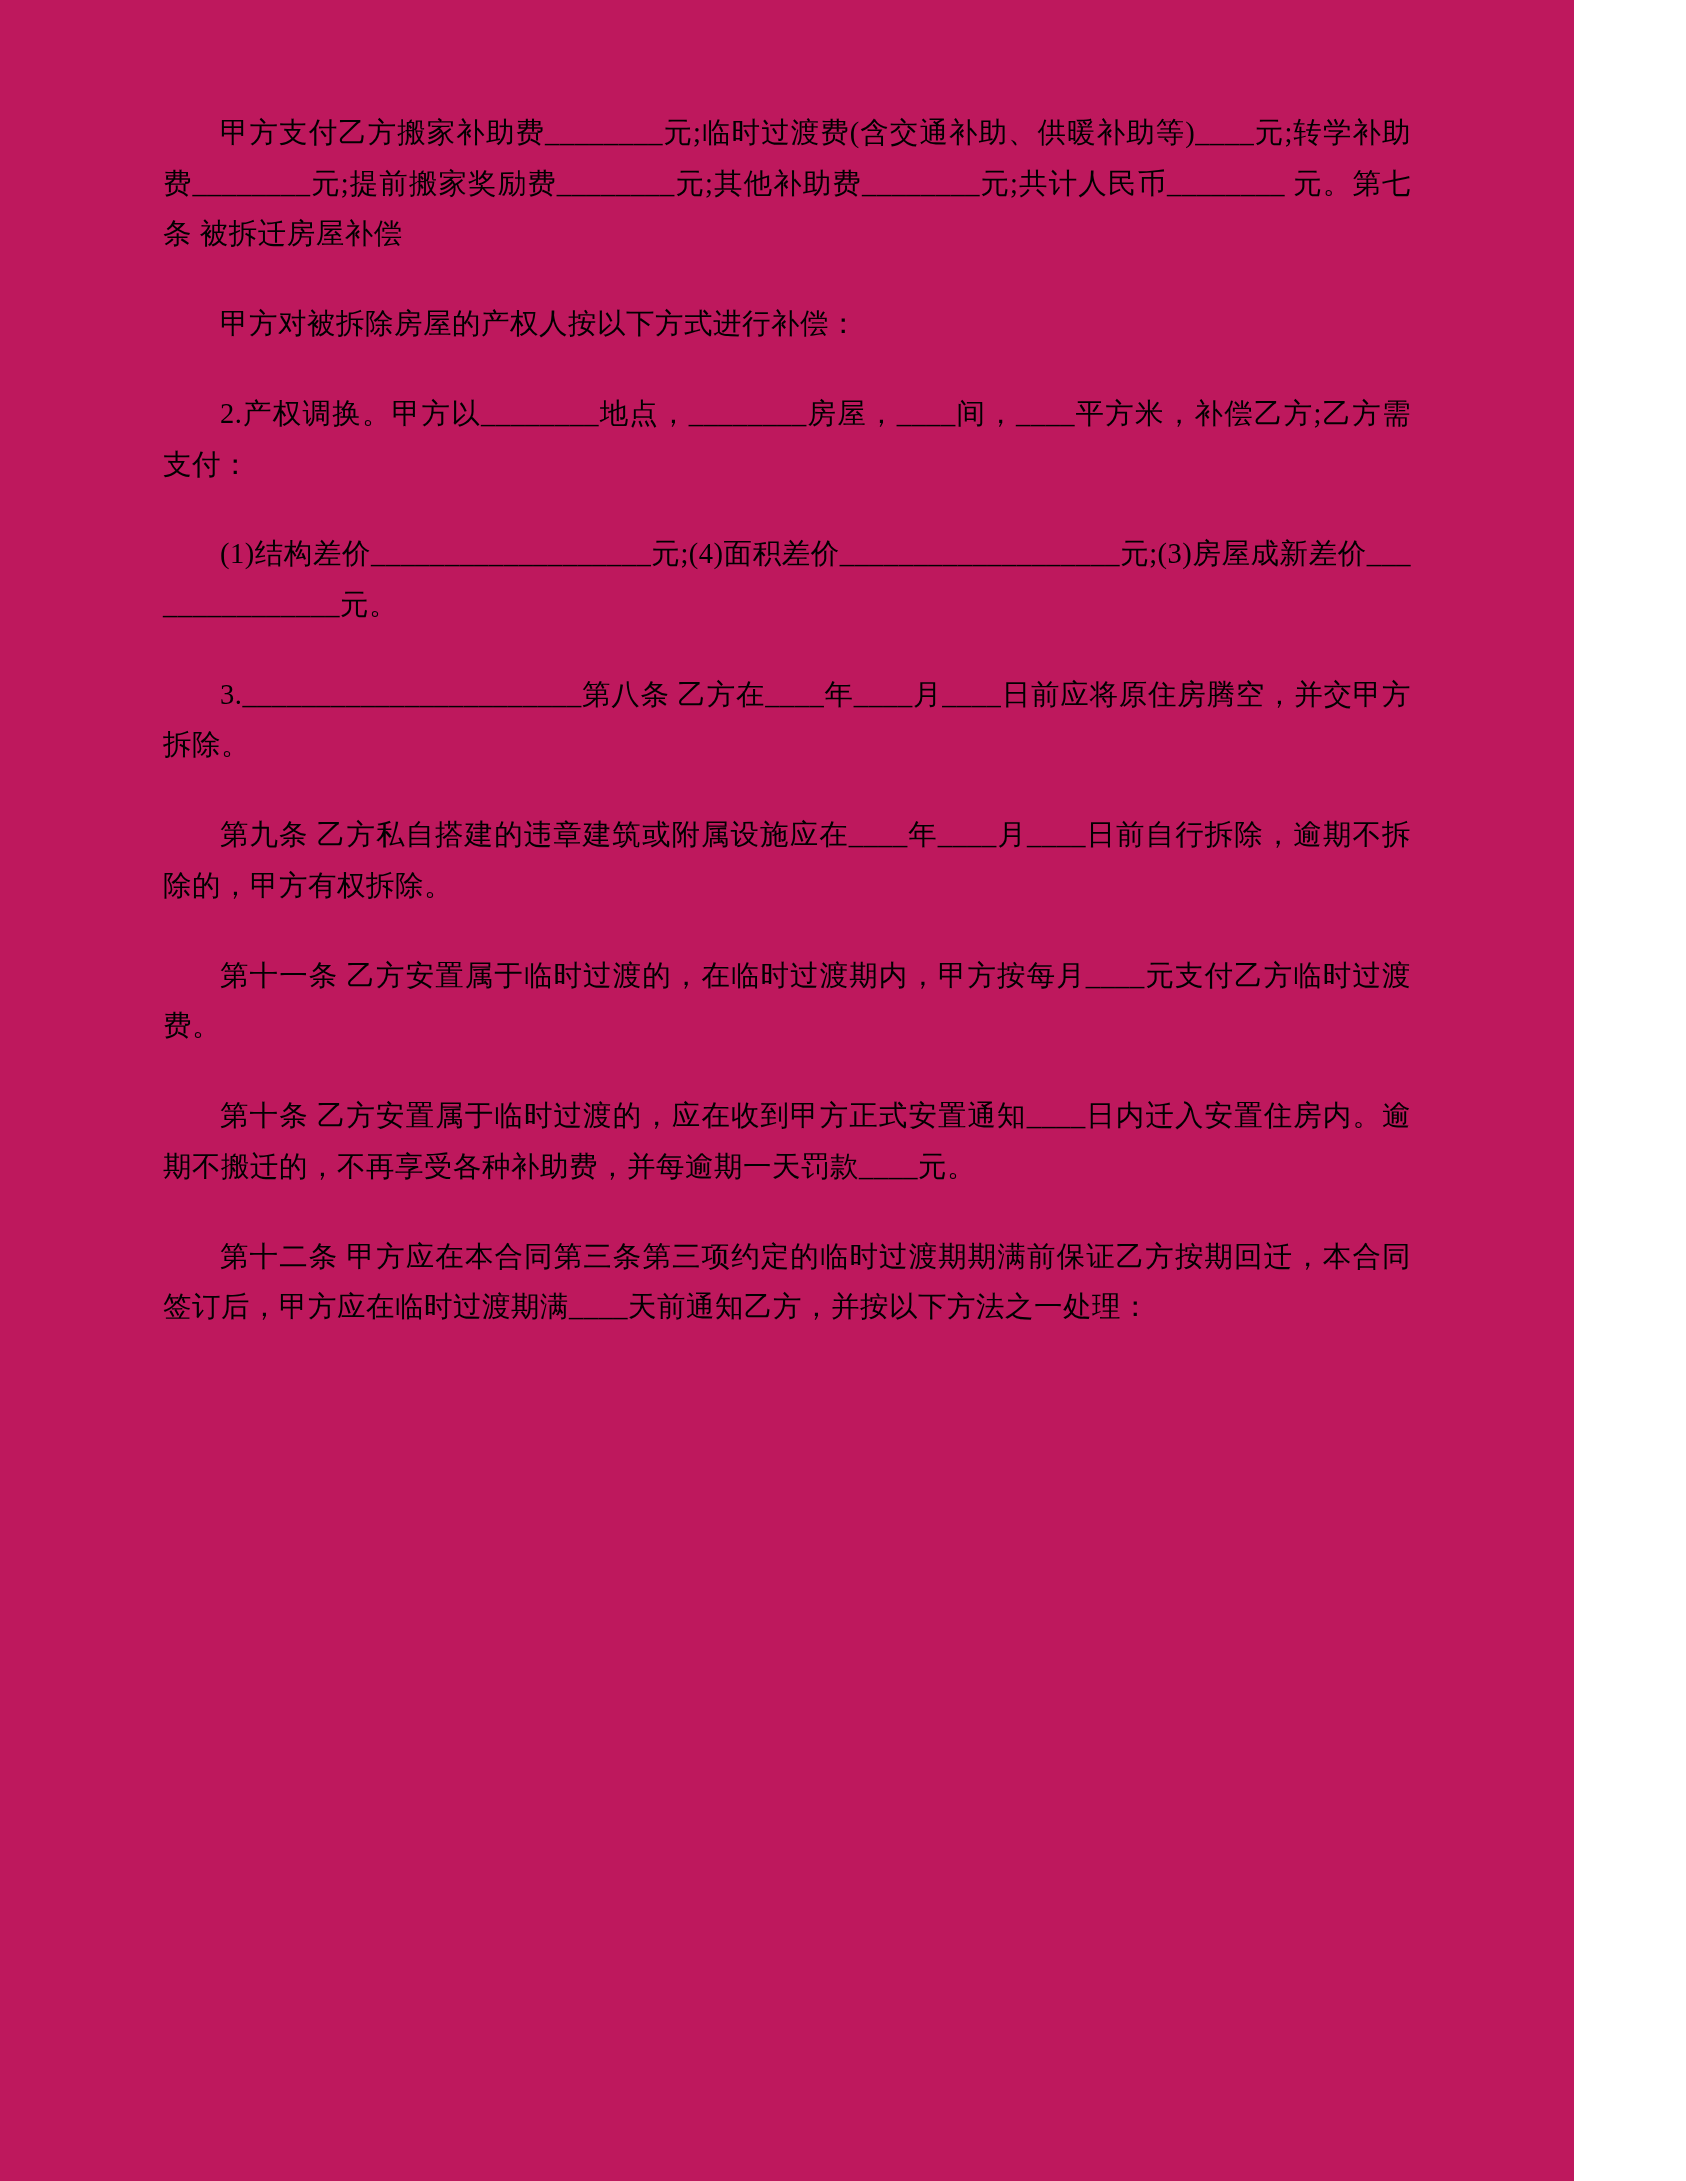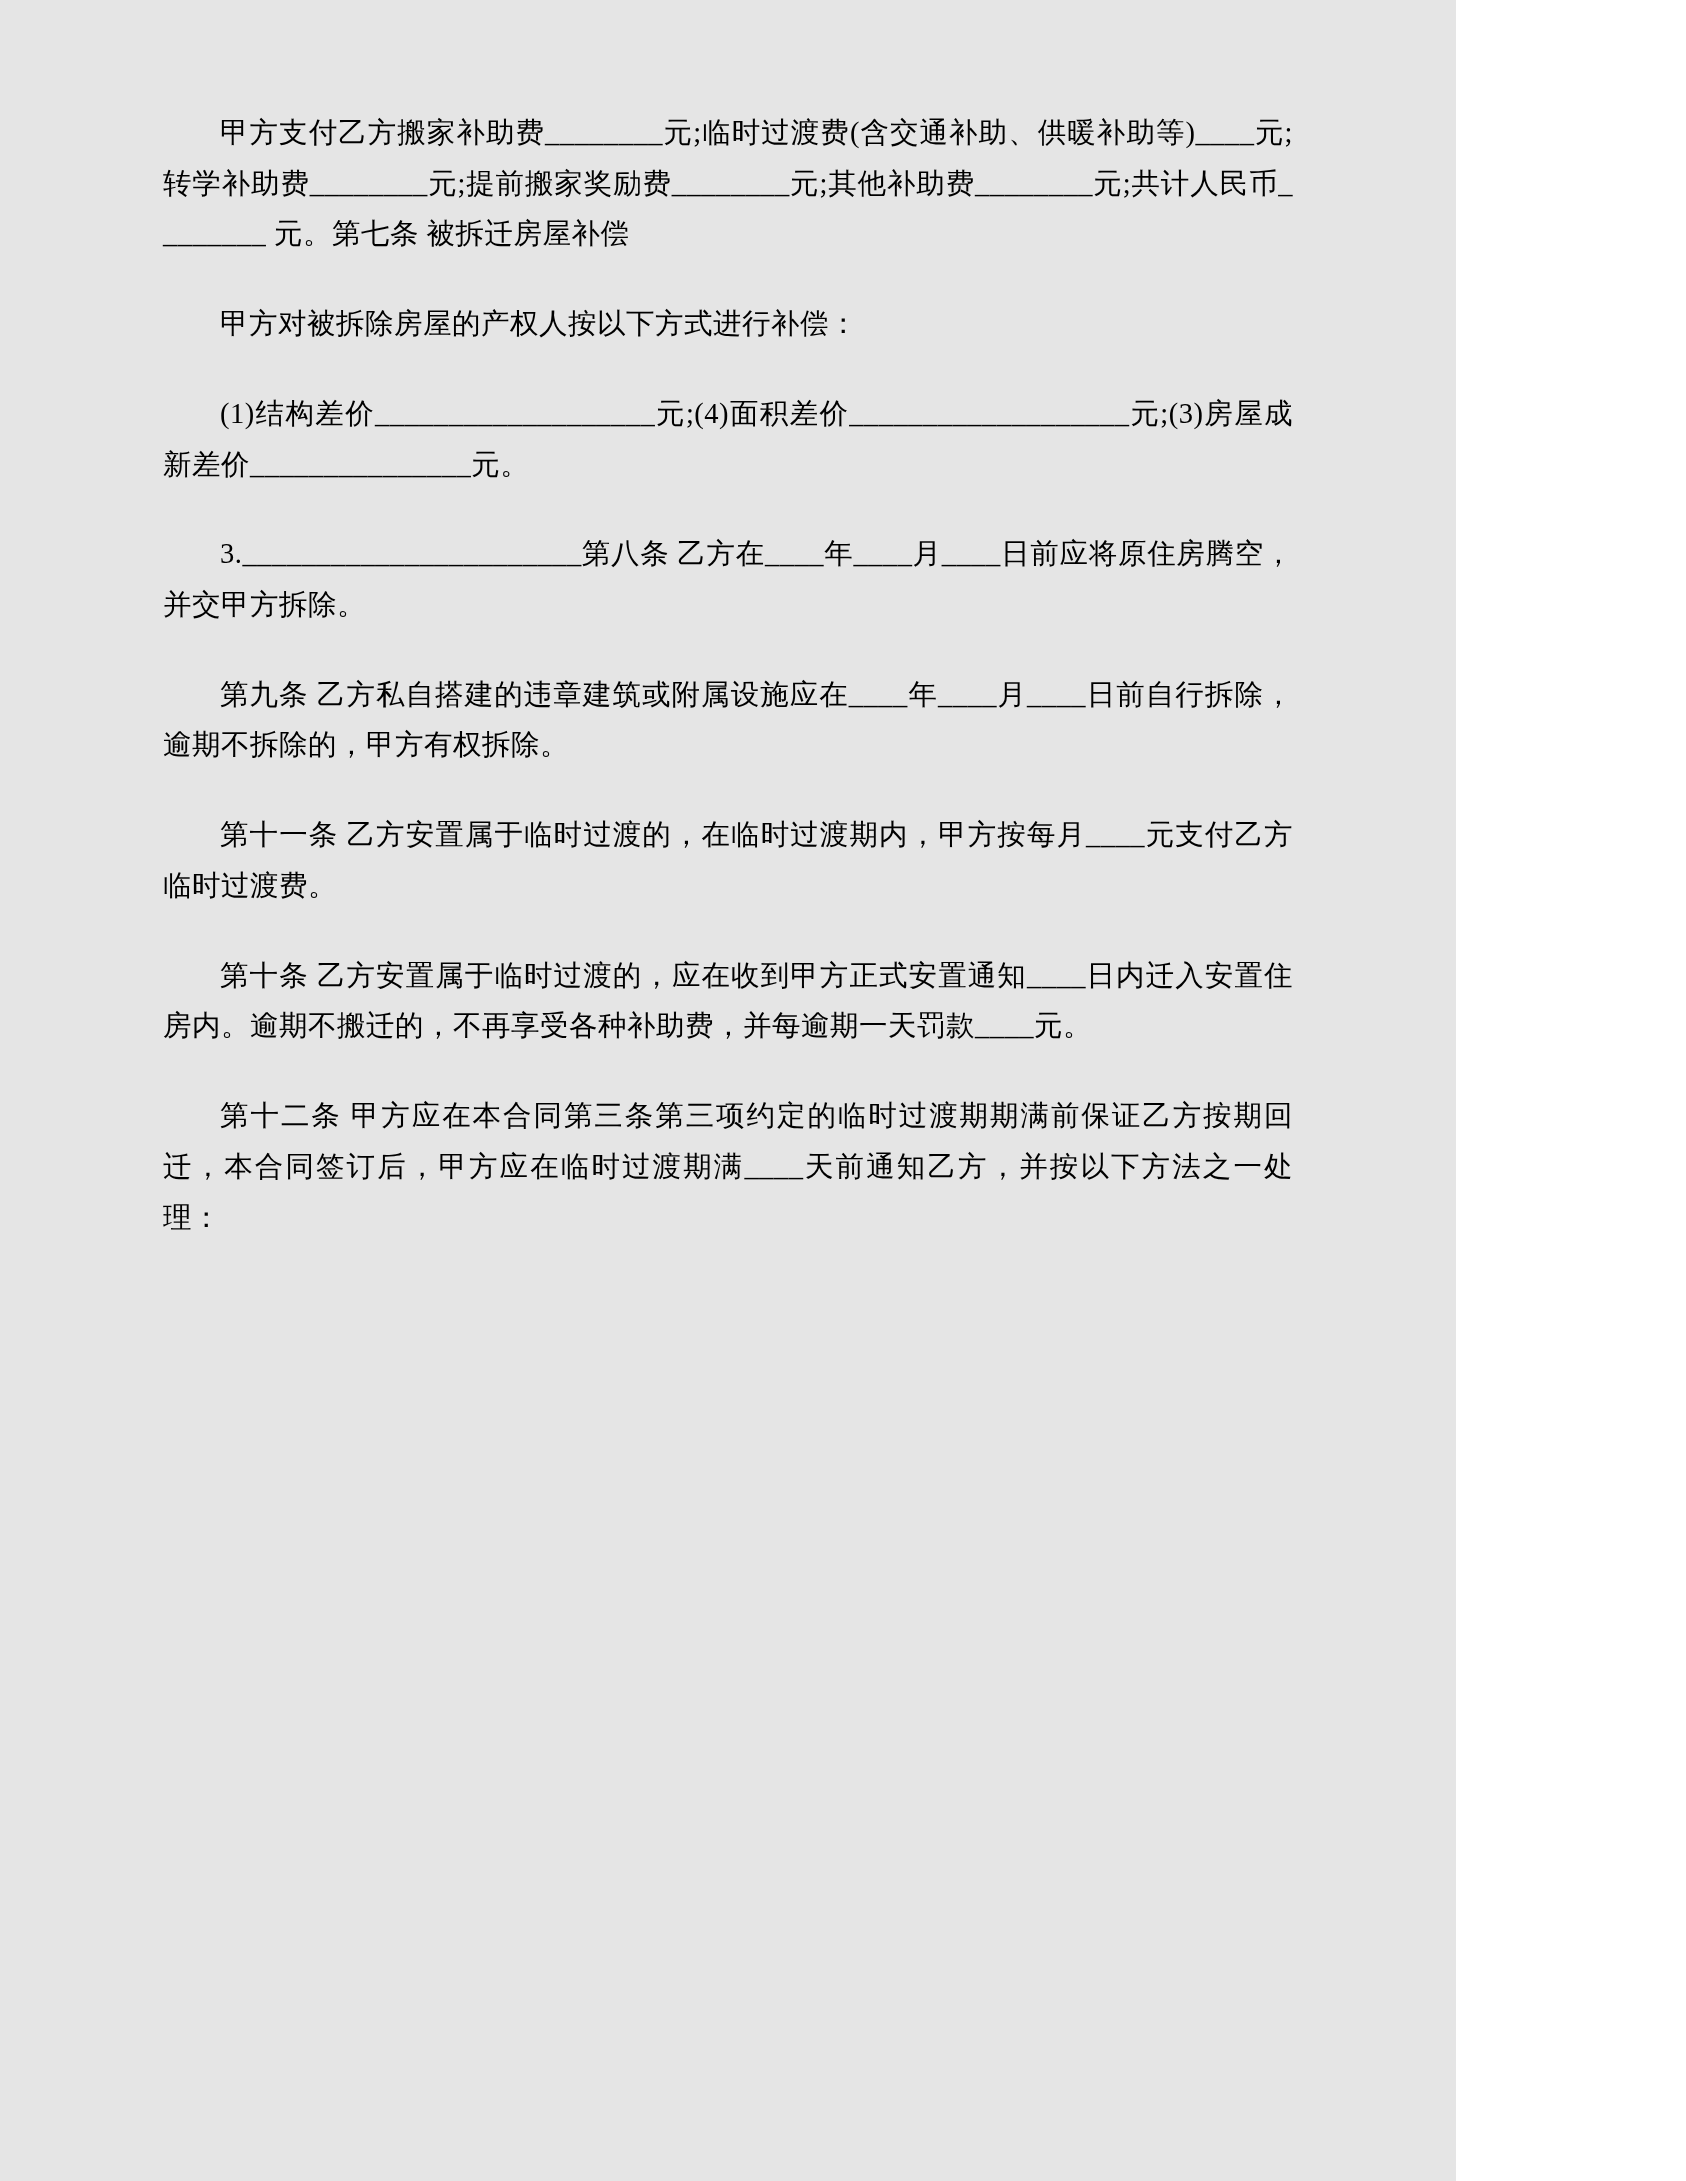--- a/index.html
+++ b/index.html
@@ -7,43 +7,44 @@
     background: #ffffff;
   }
   body {
     width: 1686px;
     height: 2182px;
     font-family: "Liberation Serif", "DejaVu Serif", serif;
     color: #000000;
     overflow: hidden;
   }
   .page {
-    width: 1456px;
+    width: 1574px;
     height: 2182px;
-    background: #e5e5e5;
+    background: #be185d;
     padding: 108px 163px 73px 163px;
   }
   .doc p {
     font-size: 28.5px;
     line-height: 1.78;
     text-align: justify;
     text-justify: inter-ideograph;
     text-indent: 2em;
     margin-bottom: 39px;
     letter-spacing: 0.5px;
     word-break: break-all;
   }
 </style>
 </head>
 <body>
 
 <div class="page">
   <div class="doc">
     <p>甲方支付乙方搬家补助费________元;临时过渡费(含交通补助、供暖补助等)____元;转学补助费________元;提前搬家奖励费________元;其他补助费________元;共计人民币________ 元。第七条 被拆迁房屋补偿</p>
     <p>甲方对被拆除房屋的产权人按以下方式进行补偿：</p>
+    <p>2.产权调换。甲方以________地点，________房屋，____间，____平方米，补偿乙方;乙方需支付：</p>
     <p>(1)结构差价___________________元;(4)面积差价___________________元;(3)房屋成新差价_______________元。</p>
     <p>3._______________________第八条 乙方在____年____月____日前应将原住房腾空，并交甲方拆除。</p>
     <p>第九条 乙方私自搭建的违章建筑或附属设施应在____年____月____日前自行拆除，逾期不拆除的，甲方有权拆除。</p>
     <p>第十一条 乙方安置属于临时过渡的，在临时过渡期内，甲方按每月____元支付乙方临时过渡费。</p>
     <p>第十条 乙方安置属于临时过渡的，应在收到甲方正式安置通知____日内迁入安置住房内。逾期不搬迁的，不再享受各种补助费，并每逾期一天罚款____元。</p>
     <p>第十二条 甲方应在本合同第三条第三项约定的临时过渡期期满前保证乙方按期回迁，本合同签订后，甲方应在临时过渡期满____天前通知乙方，并按以下方法之一处理：</p>
   </div>
 </div>
 
 

